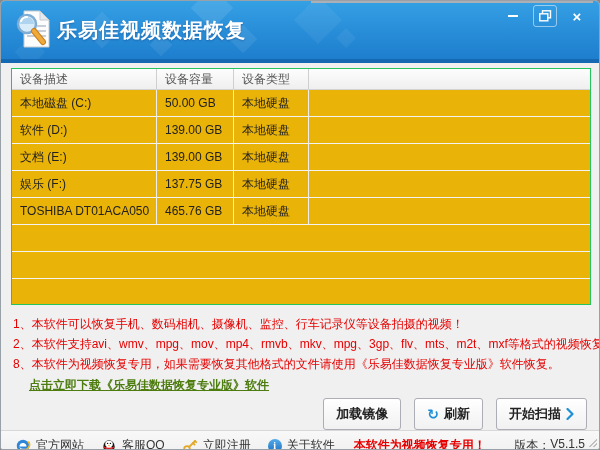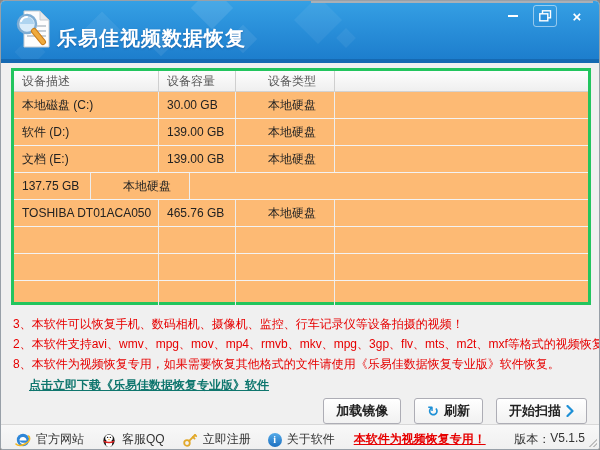--- a/index.html
+++ b/index.html
@@ -18,53 +18,53 @@
   .deco .d1{ left:88px; top:16px; width:26px; height:26px; opacity:.07; }
   .deco .d2{ left:196px; top:-8px; width:30px; height:30px; opacity:.10; }
   .deco .d3{ left:232px; top:28px; width:20px; height:20px; opacity:.08; }
   .deco .d4{ left:300px; top:2px; width:34px; height:34px; opacity:.06; }
   .deco .d5{ left:152px; top:36px; width:16px; height:16px; opacity:.08; }
   .deco .d6{ left:338px; top:30px; width:14px; height:14px; opacity:.06; }
   .deco .d7{ left:18px; top:40px; width:22px; height:22px; opacity:.05; }
   .top-artifact{ position:absolute; left:310px; top:0; width:282px; height:2px; background:#aab0b6; }
 
   .app-icon{ position:absolute; left:14px; top:8px; width:36px; height:40px; }
-  .win-title{ position:absolute; left:56px; top:24px; color:#fff; font-size:20px; font-weight:bold;
+  .win-title{ position:absolute; left:56px; top:16px; color:#fff; font-size:20px; font-weight:bold;
     letter-spacing:1px; text-shadow:0 1px 2px rgba(0,0,60,.25); }
 
   .controls{ position:absolute; right:10px; top:4px; display:flex; gap:8px; }
   .winbtn{ width:24px; height:22px; display:flex; align-items:center; justify-content:center;
     color:#fff; cursor:pointer; }
   .winbtn.restore{ border:1px solid rgba(255,255,255,.5); border-radius:3px; }
   .min-glyph{ width:10px; height:2px; background:#fff; display:block; }
   .close-glyph{ font-size:15px; font-weight:bold; line-height:1; }
 
   
   .content{ flex:1 1 auto; padding:5px 10px 0 10px; background:#f0f0f0; position:relative; }
 
-  .dev-table{ width:580px; height:237px; background:#fdba74; border:3px solid #22c55e;
+  .dev-table{ width:580px; height:237px; background:#eab308; border:1px solid #22c55e;
     display:flex; flex-direction:column; font-size:12px; }
   .thead{ display:flex; height:21px; flex:0 0 21px; background:linear-gradient(180deg,#fdfdfd,#efefef);
     border-bottom:1px solid #d2d2d2; color:#555; }
   .th{ padding-left:8px; line-height:20px; border-right:1px solid #cfcfcf; overflow:hidden; white-space:nowrap; }
   .tbody{ flex:1 1 auto; display:flex; flex-direction:column; }
-  .tr{ display:flex; height:27px; flex:0 0 27px; border-bottom:1px solid #f3f3f3; color:#222; }
+  .tr{ display:flex; height:27px; flex:0 0 27px; border-bottom:1px solid #f3f3f3; color:#222;align-items:center; }
   .td{ padding-left:8px; line-height:26px; border-right:1px solid #ededed; overflow:hidden; white-space:nowrap; }
   .c1{ width:145px; flex:0 0 145px; } .c2{ width:77px; flex:0 0 77px; }
-  .c3{ width:75px; flex:0 0 75px;margin-left:24px; }  .c4{ flex:1 1 auto; border-right:none; }
+  .c3{ width:75px; flex:0 0 75px; }  .c4{ flex:1 1 auto; border-right:none; }
 
   
   .notes{ padding:9px 2px 0 2px; color:#e60000; font-size:12px; }
   .notes .nline{ line-height:20px; white-space:nowrap; }
-  .dl-link{ display:inline-block; margin:2px 0 0 16px; line-height:18px; color:#0f766e;
+  .dl-link{ display:inline-block; margin:2px 0 0 16px; line-height:18px; color:#4d7c0f;
     text-decoration:underline; font-weight:bold; cursor:pointer; }
 
   
   .actions{ display:flex; justify-content:flex-end; gap:13px; margin:4px 2px 0 0; }
-  .btn{ height:26px; min-width:58px; padding:0 12px; display:flex; align-items:center; justify-content:center;
+  .btn{ height:32px; min-width:58px; padding:0 12px; display:flex; align-items:center; justify-content:center;
     gap:5px; background:linear-gradient(180deg,#ffffff,#f1f1f1); border:1px solid #adadb5; border-radius:3px;
     font-size:13px; font-weight:bold; color:#222; cursor:pointer;
     font-family:"Liberation Sans","DejaVu Sans",sans-serif; }
   .refresh-glyph{ color:#1e90d6; font-weight:bold; font-size:14px; line-height:1; }
 
   
   .statusbar{ height:30px; flex:0 0 30px; background:linear-gradient(180deg,#f8f8f8,#eeeeee);
     border-top:1px solid #d8d8d8; display:flex; align-items:center; padding:0 14px; font-size:12px; color:#333; }
   .sb-item{ display:flex; align-items:center; gap:5px; margin-right:17px; cursor:pointer; }
   .buy-link{ color:#e60000; font-weight:bold; text-decoration:underline; cursor:pointer; margin-left:2px; }
@@ -131,37 +131,38 @@
     <div class="dev-table">
       <div class="thead">
         <div class="th c1">设备描述</div>
         <div class="th c2">设备容量</div>
         <div class="th c3">设备类型</div>
         <div class="th c4"></div>
       </div>
       <div class="tbody">
         <div class="tr">
           <div class="td c1">本地磁盘 (C:)</div>
-          <div class="td c2">30.00 GB</div>
+          <div class="td c2">50.00 GB</div>
           <div class="td c3">本地硬盘</div>
           <div class="td c4"></div>
         </div>
         <div class="tr">
           <div class="td c1">软件 (D:)</div>
           <div class="td c2">139.00 GB</div>
           <div class="td c3">本地硬盘</div>
           <div class="td c4"></div>
         </div>
         <div class="tr">
           <div class="td c1">文档 (E:)</div>
           <div class="td c2">139.00 GB</div>
           <div class="td c3">本地硬盘</div>
           <div class="td c4"></div>
         </div>
         <div class="tr">
+          <div class="td c1">娱乐 (F:)</div>
           <div class="td c2">137.75 GB</div>
           <div class="td c3">本地硬盘</div>
           <div class="td c4"></div>
         </div>
         <div class="tr">
           <div class="td c1">TOSHIBA DT01ACA050</div>
           <div class="td c2">465.76 GB</div>
           <div class="td c3">本地硬盘</div>
           <div class="td c4"></div>
         </div>
@@ -180,21 +181,21 @@
         <div class="tr" style="border-bottom:none;">
           <div class="td c1"></div>
             <div class="td c2"></div>
             <div class="td c3"></div>
             <div class="td c4"></div>
         </div>
       </div>
     </div>
 
     <div class="notes">
-      <div class="nline">3、本软件可以恢复手机、数码相机、摄像机、监控、行车记录仪等设备拍摄的视频！</div>
+      <div class="nline">1、本软件可以恢复手机、数码相机、摄像机、监控、行车记录仪等设备拍摄的视频！</div>
       <div class="nline">2、本软件支持avi、wmv、mpg、mov、mp4、rmvb、mkv、mpg、3gp、flv、mts、m2t、mxf等格式的视频恢复！</div>
       <div class="nline">8、本软件为视频恢复专用，如果需要恢复其他格式的文件请使用《乐易佳数据恢复专业版》软件恢复。</div>
       <a class="dl-link">点击立即下载《乐易佳数据恢复专业版》软件</a>
     </div>
 
     <div class="actions">
       <button class="btn">
         <span>加载镜像</span>
       </button>
       <button class="btn">

